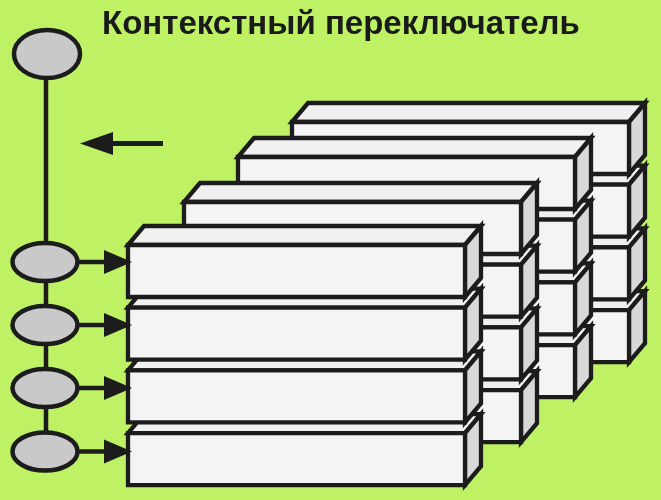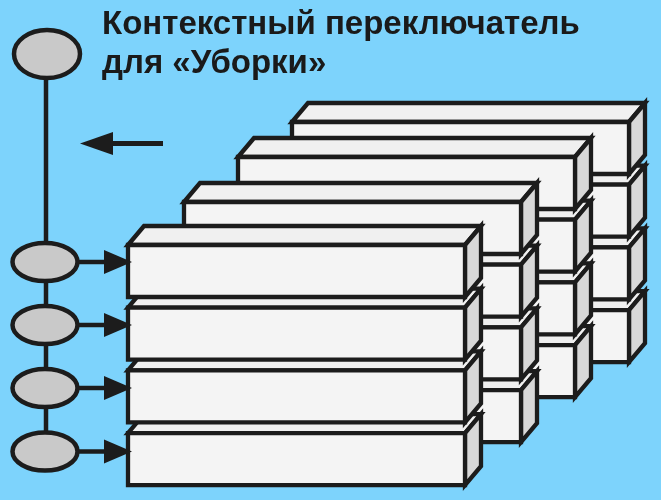--- a/index.html
+++ b/index.html
@@ -5,21 +5,21 @@
   html, body { margin: 0; padding: 0; }
   body {
     width: 661px; height: 500px;
     background: #ffffff;
     font-family: "Liberation Sans", sans-serif;
     overflow: hidden;
   }
   #canvas {
     position: relative;
     width: 661px; height: 500px;
-    background: #7dd3fc;
+    background: #bef264;
   }
   #diagram-svg {
     position: absolute;
     left: 0; top: 0;
   }
   #title {
     position: absolute;
     left: 102px; top: 4px;
     width: 540px;
     font-size: 33px;
@@ -96,15 +96,14 @@
       <line x1="77" y1="388" x2="106" y2="388" stroke="#1c1c1c" stroke-width="4.5"></line>
       <polygon points="132,388 104,376 104,400" fill="#1c1c1c"></polygon>
       <ellipse cx="45" cy="451.5" rx="32.5" ry="19" fill="#c9c9c9" stroke="#1c1c1c" stroke-width="4.5"></ellipse>
       <line x1="77" y1="451.5" x2="106" y2="451.5" stroke="#1c1c1c" stroke-width="4.5"></line>
       <polygon points="132,451.5 104,439.5 104,463.5" fill="#1c1c1c"></polygon>
       <line x1="110" y1="143.5" x2="163" y2="143.5" stroke="#1c1c1c" stroke-width="5"></line>
       <polygon points="80,143.5 113,132 113,155" fill="#1c1c1c"></polygon>
     </svg>
   <div id="title">
     <span>Контекстный переключатель</span>
-    <span>для «Уборки»</span>
   </div>
 </div>
 
 </body></html>

